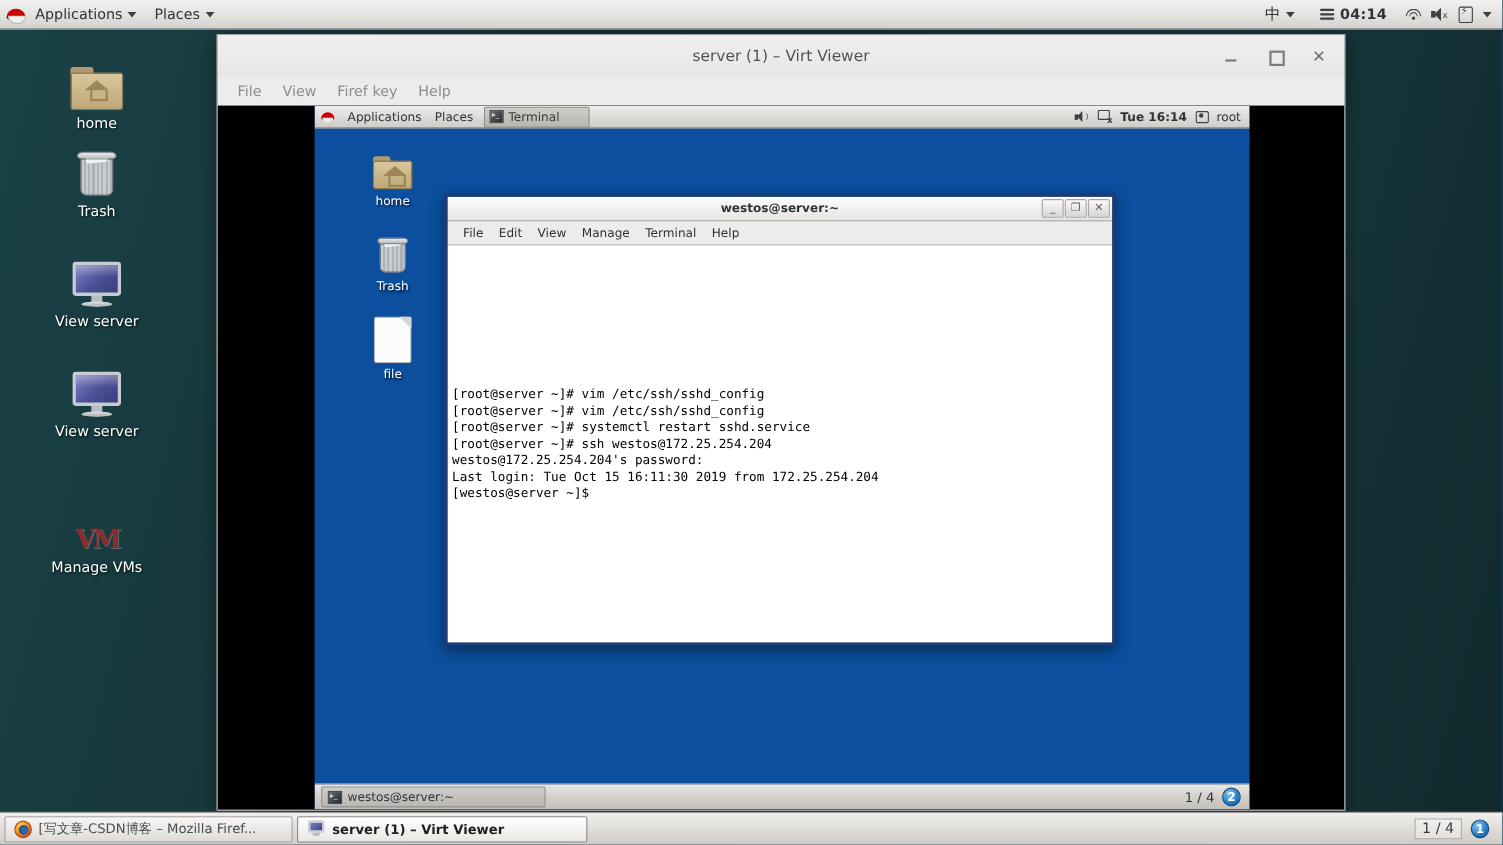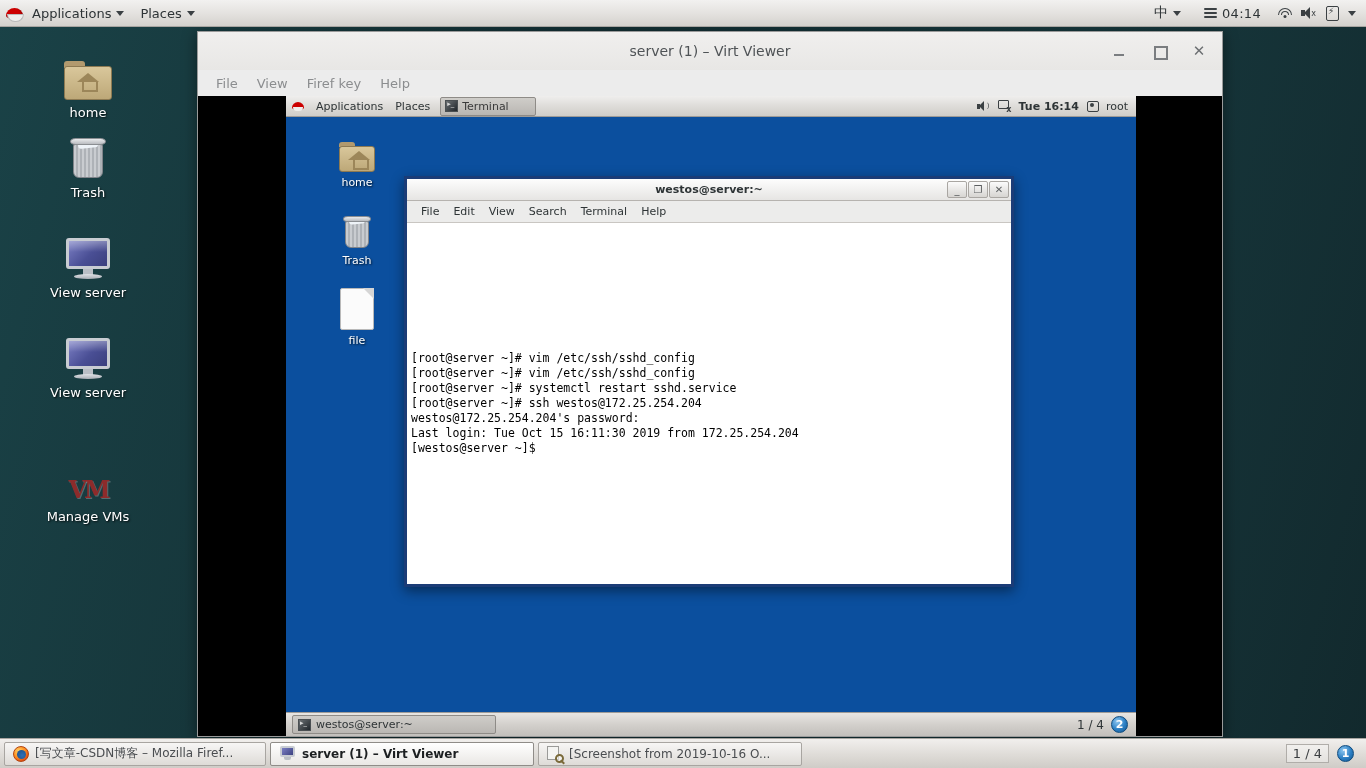--- a/index.html
+++ b/index.html
@@ -41,21 +41,21 @@
     content:""; position:absolute; left:1px; top:9px; width:15px; height:6px;
     background:#eeeeec; border-radius:0 0 8px 8px; border:1px solid #bbb;
   }
   .caret-down{
     width:0;height:0;border-left:4px solid transparent;border-right:4px solid transparent;
     border-top:5px solid #3b4043; margin-top:1px;
   }
   .ime-char{ font-size:14px; }
   .hamburger{ display:inline-block; width:13px; }
   .hamburger span{ display:block; height:1.5px; background:#3b4043; margin:2.5px 0; border-radius:1px;}
-  .clock-host{ font-size:13px; letter-spacing:0.3px; }
+  .clock-host{ font-size:13px; letter-spacing:0.3px;font-weight:bold; }
   .ico{ display:inline-block; position:relative; }
   
   .ico-wifi{ width:15px;height:13px; }
   .ico-wifi i{ position:absolute; border:1.6px solid #3b4043; border-bottom:none;
                border-radius:50% 50% 0 0 / 100% 100% 0 0; left:50%; transform:translateX(-50%); }
   .ico-wifi i:nth-child(1){ width:14px;height:7px; top:1px;}
   .ico-wifi i:nth-child(2){ width:8px;height:4px; top:4px;}
   .ico-wifi i:nth-child(3){ width:3px;height:3px; top:8px; background:#3b4043; border-radius:50%; border:none;}
   
   .ico-speaker{ width:16px;height:13px; }
@@ -485,21 +485,21 @@
           <div class="term-btns">
             <div class="tb">_</div>
             <div class="tb">❐</div>
             <div class="tb">✕</div>
           </div>
         </div>
         <div id="term-menubar">
           <div class="mi">File</div>
           <div class="mi">Edit</div>
           <div class="mi">View</div>
-          <div class="mi">Search</div>
+          <div class="mi">Manage</div>
           <div class="mi">Terminal</div>
           <div class="mi">Help</div>
         </div>
         <div id="term-body">
           <div id="term-text">[root@server ~]# vim /etc/ssh/sshd_config
 [root@server ~]# vim /etc/ssh/sshd_config
 [root@server ~]# systemctl restart sshd.service
 [root@server ~]# ssh westos@172.25.254.204
 westos@172.25.254.204's password:
 Last login: Tue Oct 15 16:11:30 2019 from 172.25.254.204
@@ -528,25 +528,18 @@
     <span class="ff-icon"></span>
     <span>[写文章-CSDN博客 – Mozilla Firef...</span>
   </div>
   <div class="task-btn task-w3 active">
     <span class="mon-mini">
         <span class="s"></span>
         <span class="b"></span>
       </span>
     <span>server (1) – Virt Viewer</span>
   </div>
-  <div class="task-btn task-w4">
-    <span class="shot-mini">
-        <span class="pg"></span>
-        <span class="mg"></span>
-      </span>
-    <span>[Screenshot from 2019-10-16 O...</span>
-  </div>
   <div class="taskbar-right">
     <span id="host-ws-ind">1 / 4</span>
     <span class="badge-blue">1</span>
   </div>
 </div>
 <div id="host-watermark">https://blog.csdn.net/YiSean</div>
 
 </body></html>

